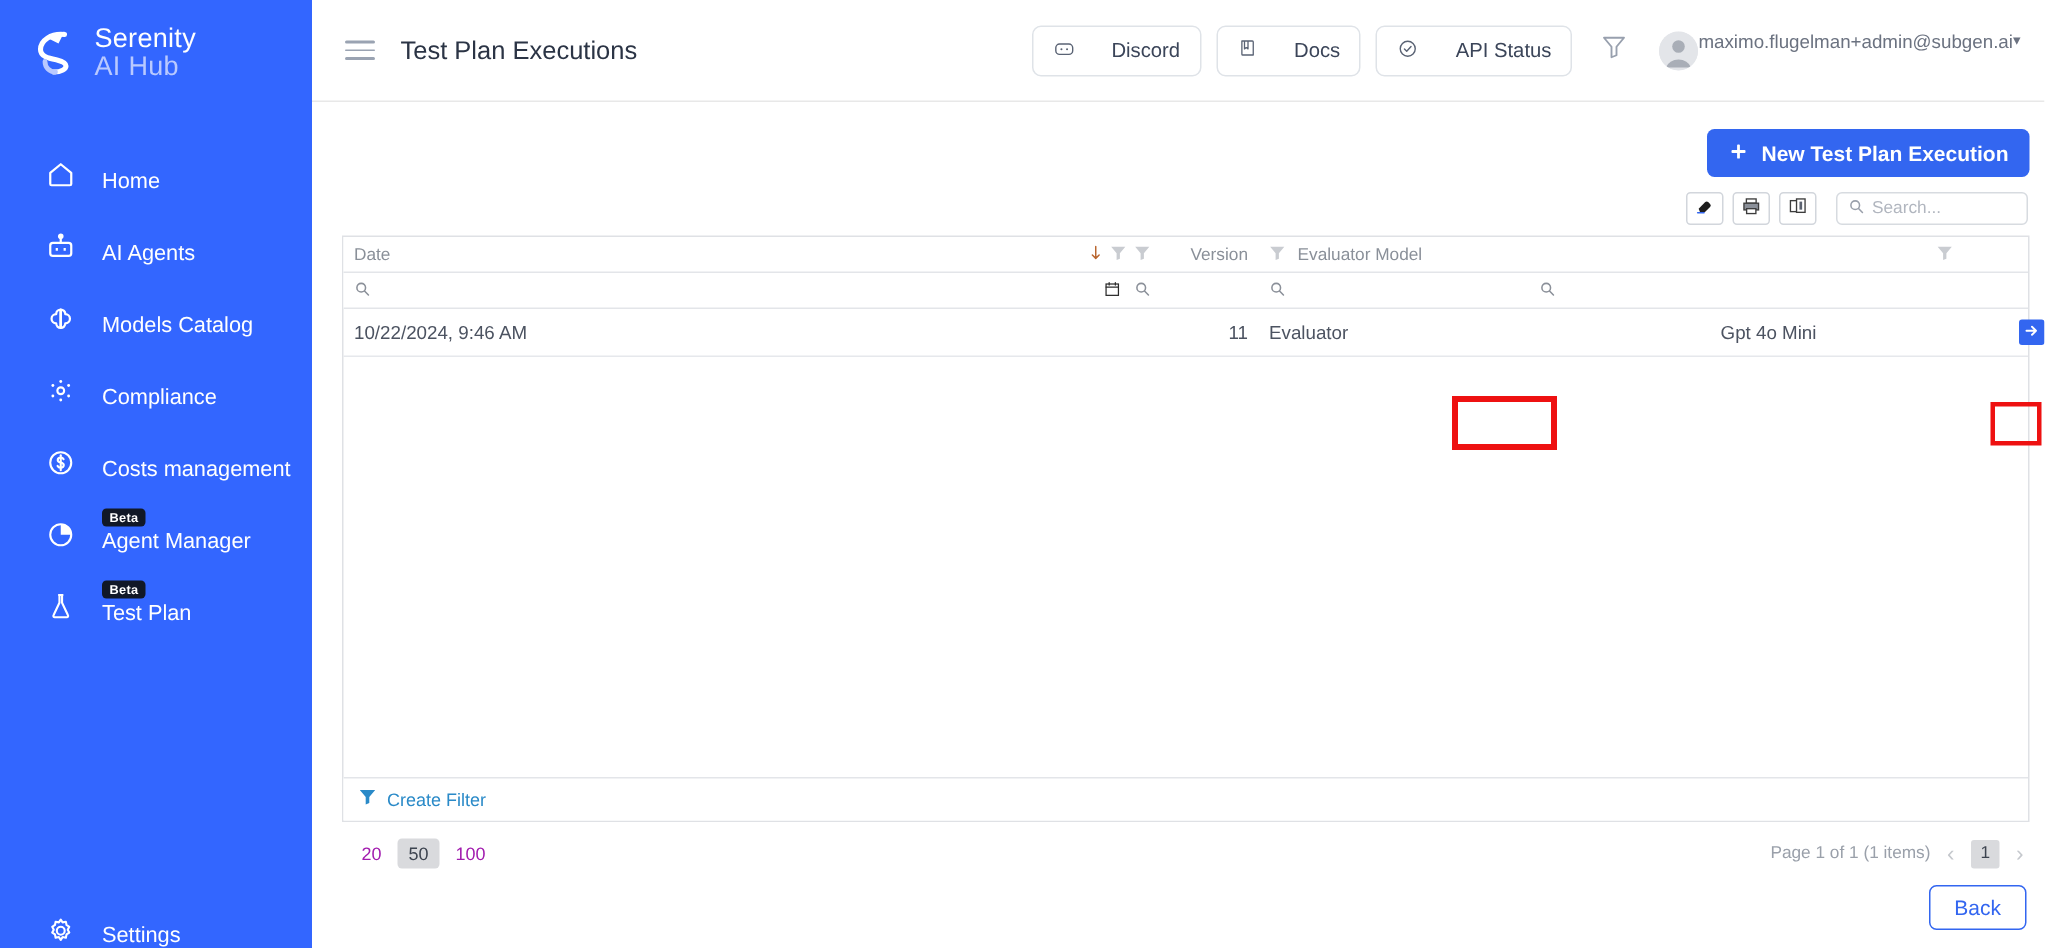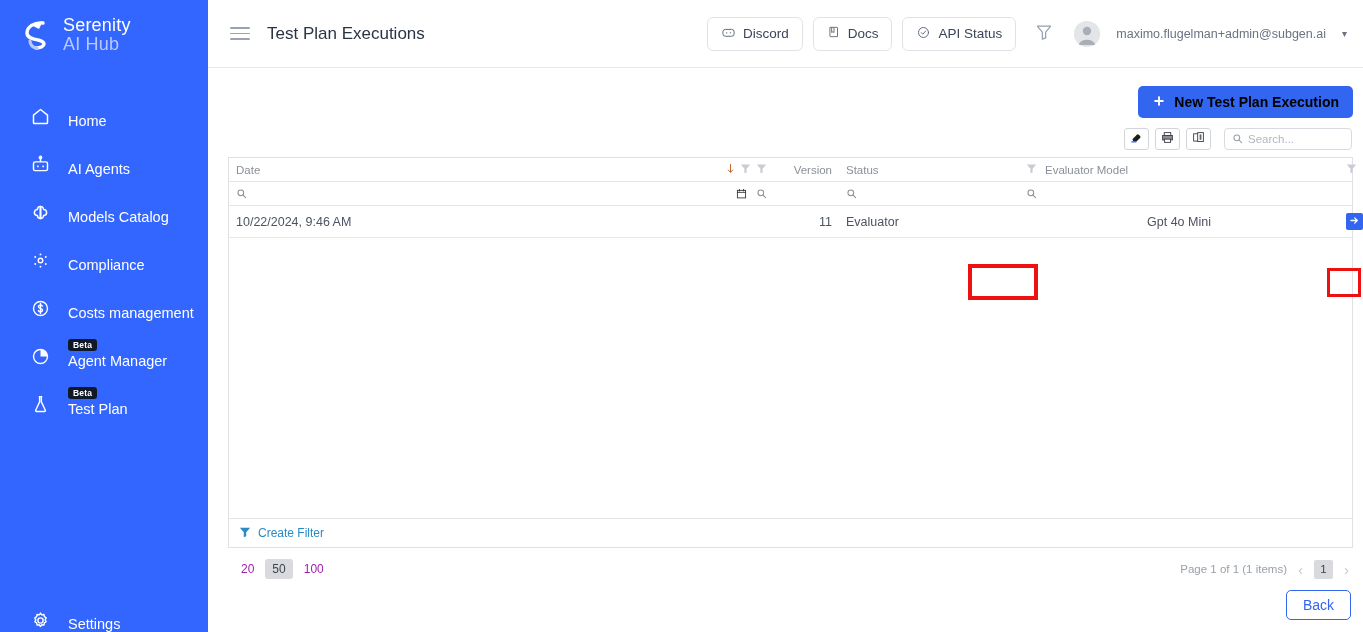--- a/index.html
+++ b/index.html
@@ -49,43 +49,43 @@
     height: 68px; flex: 0 0 68px;
     border-bottom: 1px solid #e8e8e8;
     display: flex; align-items: center; padding: 0 12px 0 22px;
     background: #fff;
   }
   .hamburger { width: 20px; height: 20px; cursor: pointer; display: flex; flex-direction: column; justify-content: center; gap: 4px; }
   .hamburger span { display: block; height: 1.5px; background: #9aa3b2; border-radius: 1px; }
   .page-title { font-size: 17px; color: #2b3445; margin-left: 17px; font-weight: 400; }
   .topbar-spacer { flex: 1 1 auto; }
   .tb-btn {
-    display: inline-flex; align-items: center; gap: 7px;
+    display: inline-flex; align-items: center; gap: 24px;
     height: 34px; padding: 0 13px; margin-left: 10px;
     border: 1px solid #dfe3e8; border-radius: 6px;
     background: #fff; color: #3b4559; font-size: 13.5px;
     cursor: pointer; white-space: nowrap;
   }
   .hdr-filter { margin-left: 18px; cursor: pointer; display: flex; align-items: center; }
-  .user-box { display: flex; align-items: center; gap: 16px; margin-left: 20px; cursor: pointer; padding-right: 4px; }
+  .user-box { display: flex; align-items: flex-start; gap: 0; margin-left: 20px; cursor: pointer; padding-right: 4px; }
   .avatar {
     width: 26px; height: 26px; border-radius: 50%;
     background: #e3e5e9; display: flex; align-items: center; justify-content: center;
     overflow: hidden; flex: 0 0 26px;
   }
   .user-name { font-size: 12.5px; color: #6b7280; white-space: nowrap; }
   .caret { color: #6b7280; font-size: 10px; }
 
   
   .content { flex: 1 1 auto; padding: 0 10px 0 20px; display: flex; flex-direction: column; position: relative; }
 
   .action-row { display: flex; justify-content: flex-end; padding-top: 18px; }
   .btn-primary {
     display: inline-flex; align-items: center; gap: 8px;
-    background: #3366f0; color: #000000; border: none; border-radius: 5px;
+    background: #3366f0; color: #ffffff; border: none; border-radius: 5px;
     height: 32px; padding: 0 14px; font-size: 14px; font-weight: 700;
     cursor: pointer; font-family: inherit;
   }
 
   .tools-row { display: flex; justify-content: flex-end; gap: 6px; margin-top: 10px; padding-right: 1px; }
   .tool-btn {
     width: 25px; height: 22px; border: 1px solid #d2d6dc; border-radius: 3px;
     background: #fff; display: flex; align-items: center; justify-content: center;
     cursor: pointer; padding: 0;
   }
@@ -454,23 +454,20 @@
               <span>
                 <svg viewBox="0 0 14 14" width="11" height="11">
                     <path d="M1 2 h12 l-4.6 5.4 V12 l-2.8 1.2 V7.4 Z" fill="#c9ccd1"></path>
                   </svg>
               </span>
             </span>
           </div>
           <div class="th c-ver">
             <span>Version</span>
           </div>
-          <div class="th c-status">
-            <span>Status</span>
-          </div>
           <div class="th c-eval">
             <span class="pre-filter">
               <svg viewBox="0 0 14 14" width="11" height="11">
                   <path d="M1 2 h12 l-4.6 5.4 V12 l-2.8 1.2 V7.4 Z" fill="#c9ccd1"></path>
                 </svg>
             </span>
             <span>Evaluator Model</span>
           </div>
           <div class="th c-act">
             <span class="pre-filter">

